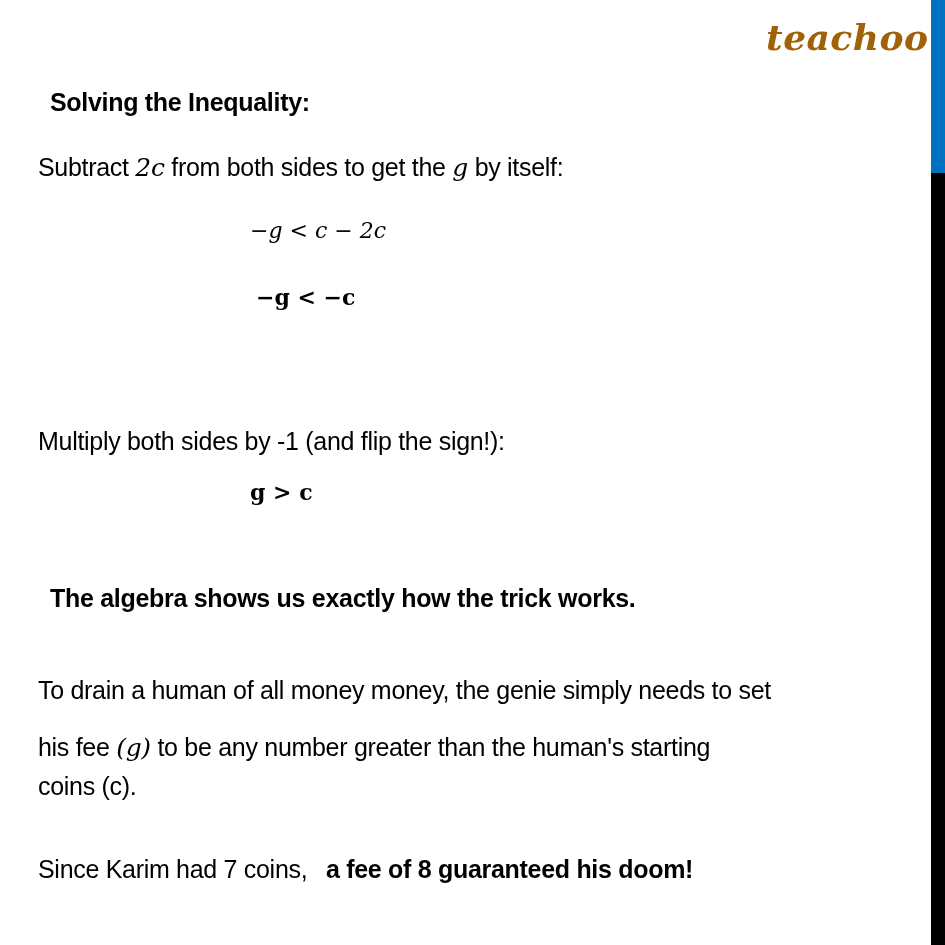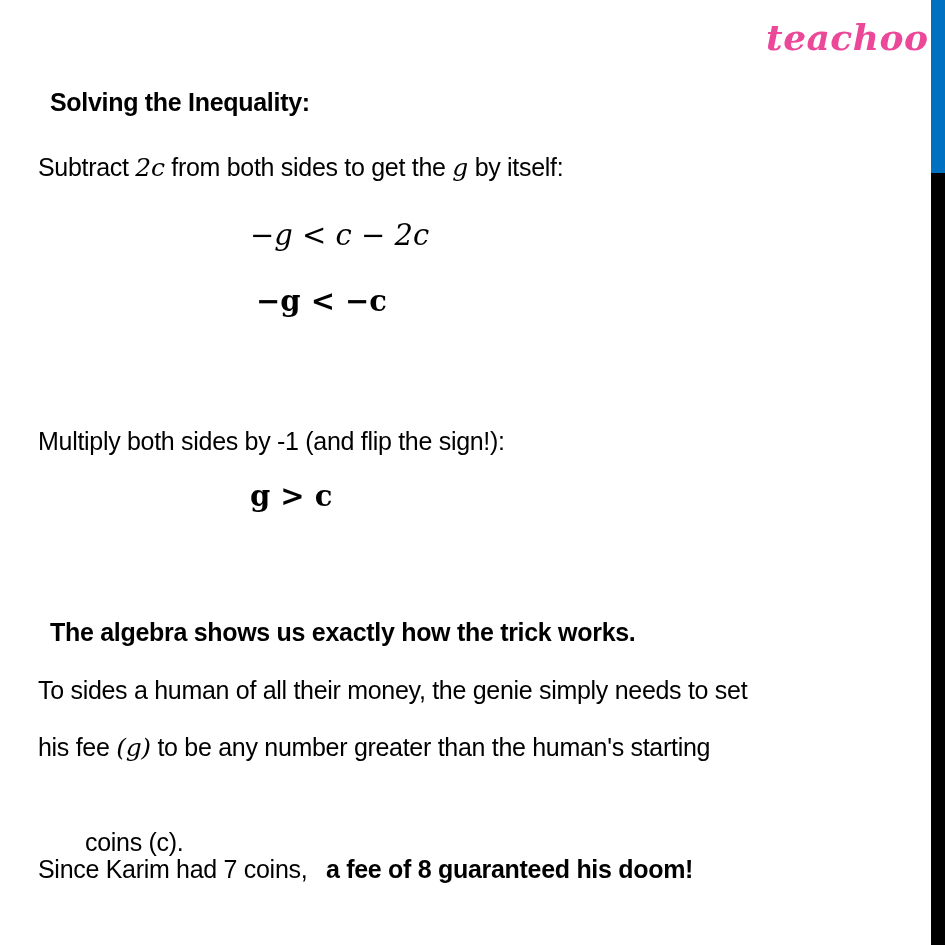--- a/index.html
+++ b/index.html
@@ -6,26 +6,26 @@
     body {
       width: 945px; height: 945px; position: relative; overflow: hidden;
       background: #ffffff; color: #000;
       font-family: "Liberation Sans", "DejaVu Sans", sans-serif;
     }
     .sidebar-blue { position: absolute; left: 931px; top: 0; width: 14px; height: 173px; background: #0070c0; }
     .sidebar-black { position: absolute; left: 931px; top: 173px; width: 14px; height: 772px; background: #000; }
     .logo {
       position: absolute; left: 766px; top: 16px;
       font-family: "DejaVu Serif", serif; font-style: italic; font-weight: bold;
-      font-size: 36px; letter-spacing: 0.5px; color: #ec4899;
+      font-size: 36px; letter-spacing: 0.5px; color: #a16207;
     }
     .line { position: absolute; left: 38px; font-size: 25px; white-space: nowrap; letter-spacing: -0.3px; }
     .bold { font-weight: bold; margin-left: 12px; }
     .math { font-family: "DejaVu Serif", serif; font-style: italic; }
-    .eq { position: absolute; font-family: "DejaVu Serif", serif; font-size: 29px; white-space: nowrap; }
+    .eq { position: absolute; font-family: "DejaVu Serif", serif; font-size: 22px; white-space: nowrap; }
     .eq i { font-style: italic; }
     .eq b { font-weight: bold; }
   </style>
 </head>
 <body>
 
 <div class="sidebar-blue"></div>
 <div class="sidebar-black"></div>
 
 <div class="logo">teachoo</div>
@@ -36,23 +36,23 @@
   <span>Subtract </span><span class="math">2c</span><span> from both sides to get the </span><span class="math">g</span><span> by itself:</span>
 </div>
 
 <div class="eq" style="left:250px; top:218px;"><i>−g &lt; c − 2c</i></div>
 <div class="eq" style="left:256px; top:284px;"><b>−g &lt; −c</b></div>
 
 <div class="line" style="top:427px;">Multiply both sides by -1 (and flip the sign!):</div>
 
 <div class="eq" style="left:250px; top:479px;text-align:center;"><b>g &gt; c</b></div>
 
-<div class="line bold" style="top:618px;text-align:center;">The algebra shows us exactly how the trick works.</div>
+<div class="line bold" style="top:584px;text-align:center;">The algebra shows us exactly how the trick works.</div>
 
-<div class="line" style="top:676px;">To sides a human of all their money, the genie simply needs to set</div>
+<div class="line" style="top:676px;">To drain a human of all money money, the genie simply needs to set</div>
 <div class="line" style="top:733px;">
   <span>his fee </span><span class="math">(g)</span><span> to be any number greater than the human's starting</span>
 </div>
-<div class="line" style="top:828px;margin-left:47px;">coins (c).</div>
+<div class="line" style="top:772px;">coins (c).</div>
 
 <div class="line" style="top:855px;">
   <span>Since Karim had 7 coins, </span><span class="bold">a fee of 8 guaranteed his doom!</span>
 </div>
 
 </body></html>

